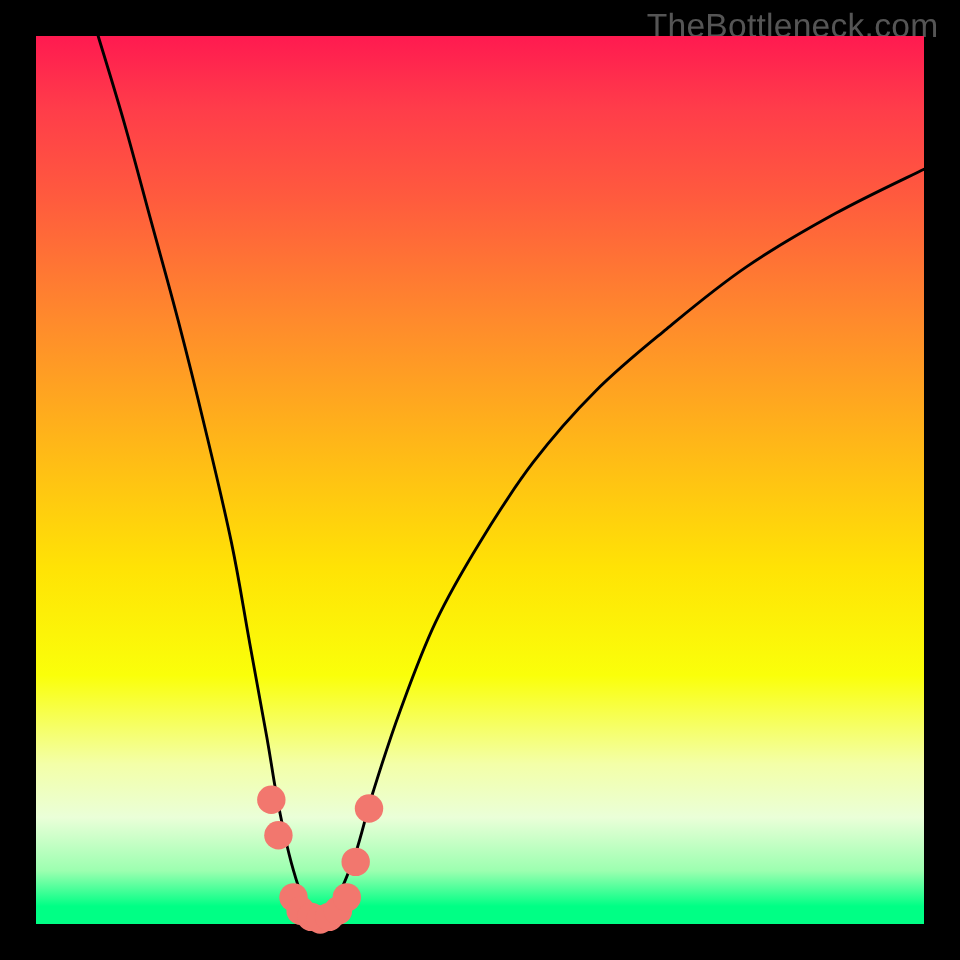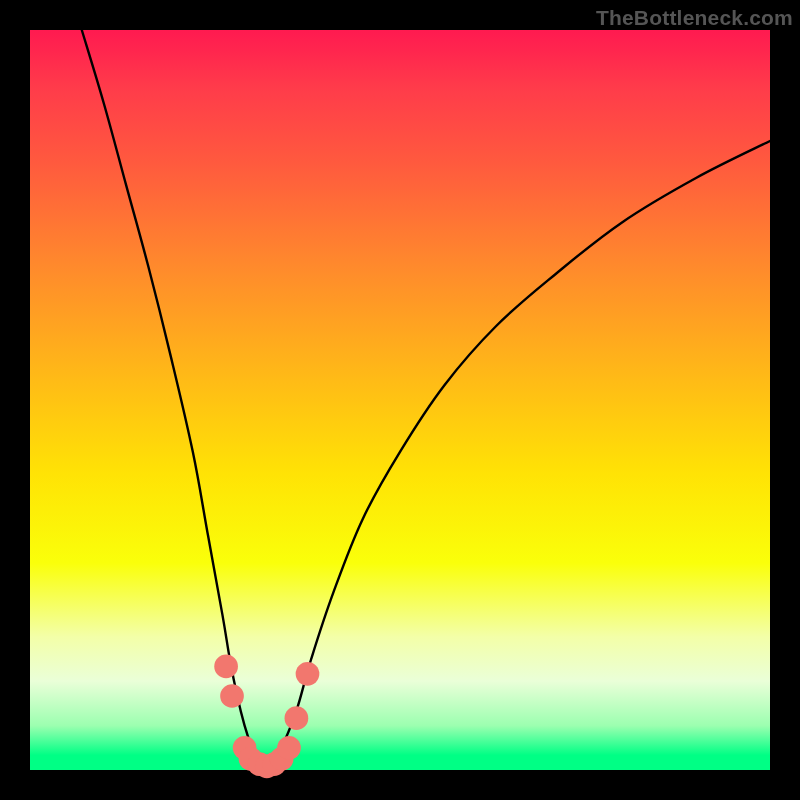--- a/index.html
+++ b/index.html
@@ -37,24 +37,24 @@
       #f3ffa8 82%,
       #eaffd8 88%,
       #9cffb0 94%,
       #00ff85 98%,
       #00ff85 100%
     );
   }
   .watermark {
     position: absolute;
     top: 6px;
-    right: 7px;
+    right: 18px;
     color: #555;
-    font-size: 21px;
-    font-weight: 700;
+    font-size: 28px;
+    font-weight: 400;
     letter-spacing: 0.2px;
     user-select: none;
   }
   svg.curve {
     position: absolute;
     left: 0;
     top: 0;
     width: 740px;
     height: 740px;
     overflow: visible;

